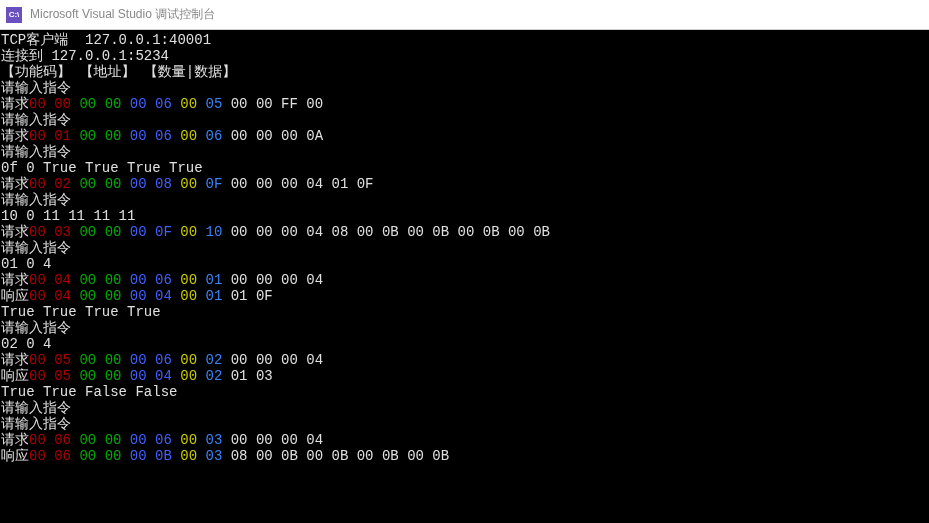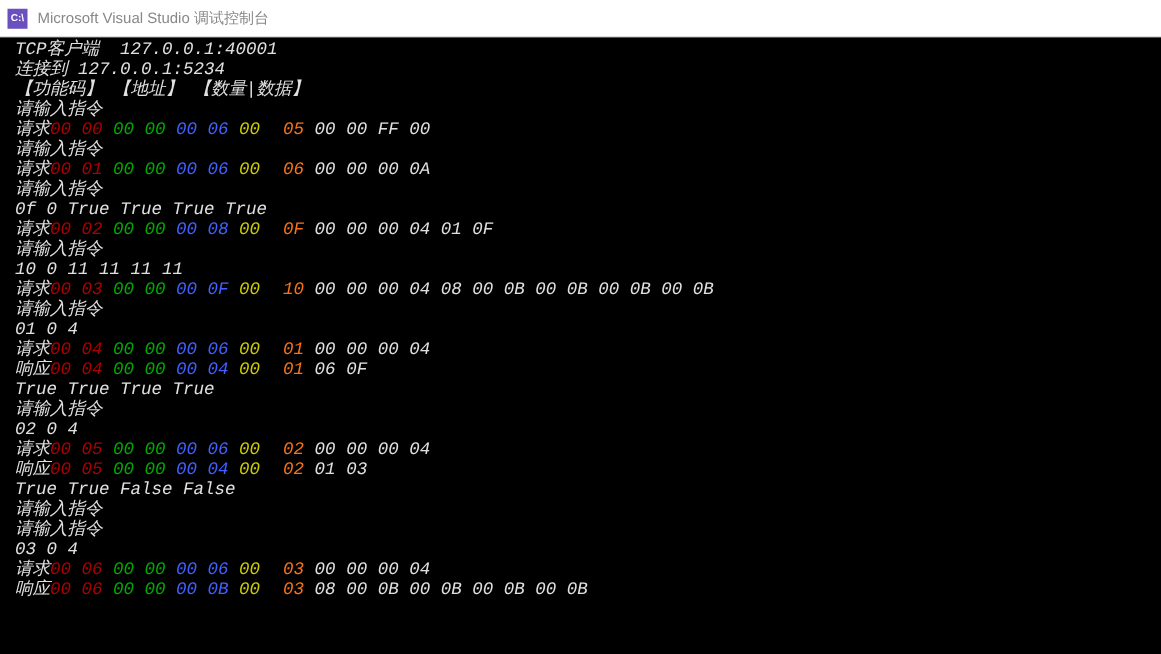--- a/index.html
+++ b/index.html
@@ -30,33 +30,32 @@
     display: flex;
     align-items: center;
     justify-content: center;
     color: #fff;
     font-size: 8px;
     font-weight: bold;
   }
   .console {
     background: #000;
     color: #ccc;
-    padding: 2px 0 0 12px;
+    padding: 2px 0 0 1px;
     line-height: 16px;
     height: 463px;
     overflow: hidden;
-    font-style: italic;
   }
   .line { white-space: pre; }
   .c-white  { color: #e0e0e0; }
   .c-red    { color: #aa0000; }
   .c-green  { color: #00aa00; }
   .c-blue   { color: #4060ff; }
   .c-yellow { color: #cccc00; }
-  .c-cyan   { color: #f97316; margin-left: 10px; }
+  .c-cyan   { color: #3b82f6; }
 </style>
 </head>
 <body>
 
 <div class="titlebar">
   <div class="app-icon">C:\</div>
   <span>Microsoft Visual Studio 调试控制台</span>
 </div>
 
 <div class="console" id="console">
@@ -69,25 +68,24 @@
     <div class="line"><span class="c-white">请求</span><span class="c-red">00 01</span><span class="c-white"> </span><span class="c-green">00 00</span><span class="c-white"> </span><span class="c-blue">00 06</span><span class="c-white"> </span><span class="c-yellow">00</span><span class="c-white"> </span><span class="c-cyan">06</span><span class="c-white"> 00 00 00 0A</span></div>
     <div class="line"><span class="c-white">请输入指令</span></div>
     <div class="line"><span class="c-white">0f 0 True True True True</span></div>
     <div class="line"><span class="c-white">请求</span><span class="c-red">00 02</span><span class="c-white"> </span><span class="c-green">00 00</span><span class="c-white"> </span><span class="c-blue">00 08</span><span class="c-white"> </span><span class="c-yellow">00</span><span class="c-white"> </span><span class="c-cyan">0F</span><span class="c-white"> 00 00 00 04 01 0F</span></div>
     <div class="line"><span class="c-white">请输入指令</span></div>
     <div class="line"><span class="c-white">10 0 11 11 11 11</span></div>
     <div class="line"><span class="c-white">请求</span><span class="c-red">00 03</span><span class="c-white"> </span><span class="c-green">00 00</span><span class="c-white"> </span><span class="c-blue">00 0F</span><span class="c-white"> </span><span class="c-yellow">00</span><span class="c-white"> </span><span class="c-cyan">10</span><span class="c-white"> 00 00 00 04 08 00 0B 00 0B 00 0B 00 0B</span></div>
     <div class="line"><span class="c-white">请输入指令</span></div>
     <div class="line"><span class="c-white">01 0 4</span></div>
     <div class="line"><span class="c-white">请求</span><span class="c-red">00 04</span><span class="c-white"> </span><span class="c-green">00 00</span><span class="c-white"> </span><span class="c-blue">00 06</span><span class="c-white"> </span><span class="c-yellow">00</span><span class="c-white"> </span><span class="c-cyan">01</span><span class="c-white"> 00 00 00 04</span></div>
-    <div class="line"><span class="c-white">响应</span><span class="c-red">00 04</span><span class="c-white"> </span><span class="c-green">00 00</span><span class="c-white"> </span><span class="c-blue">00 04</span><span class="c-white"> </span><span class="c-yellow">00</span><span class="c-white"> </span><span class="c-cyan">01</span><span class="c-white"> 06 0F</span></div>
+    <div class="line"><span class="c-white">响应</span><span class="c-red">00 04</span><span class="c-white"> </span><span class="c-green">00 00</span><span class="c-white"> </span><span class="c-blue">00 04</span><span class="c-white"> </span><span class="c-yellow">00</span><span class="c-white"> </span><span class="c-cyan">01</span><span class="c-white"> 01 0F</span></div>
     <div class="line"><span class="c-white">True True True True</span></div>
     <div class="line"><span class="c-white">请输入指令</span></div>
     <div class="line"><span class="c-white">02 0 4</span></div>
     <div class="line"><span class="c-white">请求</span><span class="c-red">00 05</span><span class="c-white"> </span><span class="c-green">00 00</span><span class="c-white"> </span><span class="c-blue">00 06</span><span class="c-white"> </span><span class="c-yellow">00</span><span class="c-white"> </span><span class="c-cyan">02</span><span class="c-white"> 00 00 00 04</span></div>
     <div class="line"><span class="c-white">响应</span><span class="c-red">00 05</span><span class="c-white"> </span><span class="c-green">00 00</span><span class="c-white"> </span><span class="c-blue">00 04</span><span class="c-white"> </span><span class="c-yellow">00</span><span class="c-white"> </span><span class="c-cyan">02</span><span class="c-white"> 01 03</span></div>
     <div class="line"><span class="c-white">True True False False</span></div>
     <div class="line"><span class="c-white">请输入指令</span></div>
     <div class="line"><span class="c-white">请输入指令</span></div>
-    <div class="line"><span class="c-white">03 0 4</span></div>
     <div class="line"><span class="c-white">请求</span><span class="c-red">00 06</span><span class="c-white"> </span><span class="c-green">00 00</span><span class="c-white"> </span><span class="c-blue">00 06</span><span class="c-white"> </span><span class="c-yellow">00</span><span class="c-white"> </span><span class="c-cyan">03</span><span class="c-white"> 00 00 00 04</span></div>
     <div class="line"><span class="c-white">响应</span><span class="c-red">00 06</span><span class="c-white"> </span><span class="c-green">00 00</span><span class="c-white"> </span><span class="c-blue">00 0B</span><span class="c-white"> </span><span class="c-yellow">00</span><span class="c-white"> </span><span class="c-cyan">03</span><span class="c-white"> 08 00 0B 00 0B 00 0B 00 0B</span></div>
   </div>
 
 </body></html>

